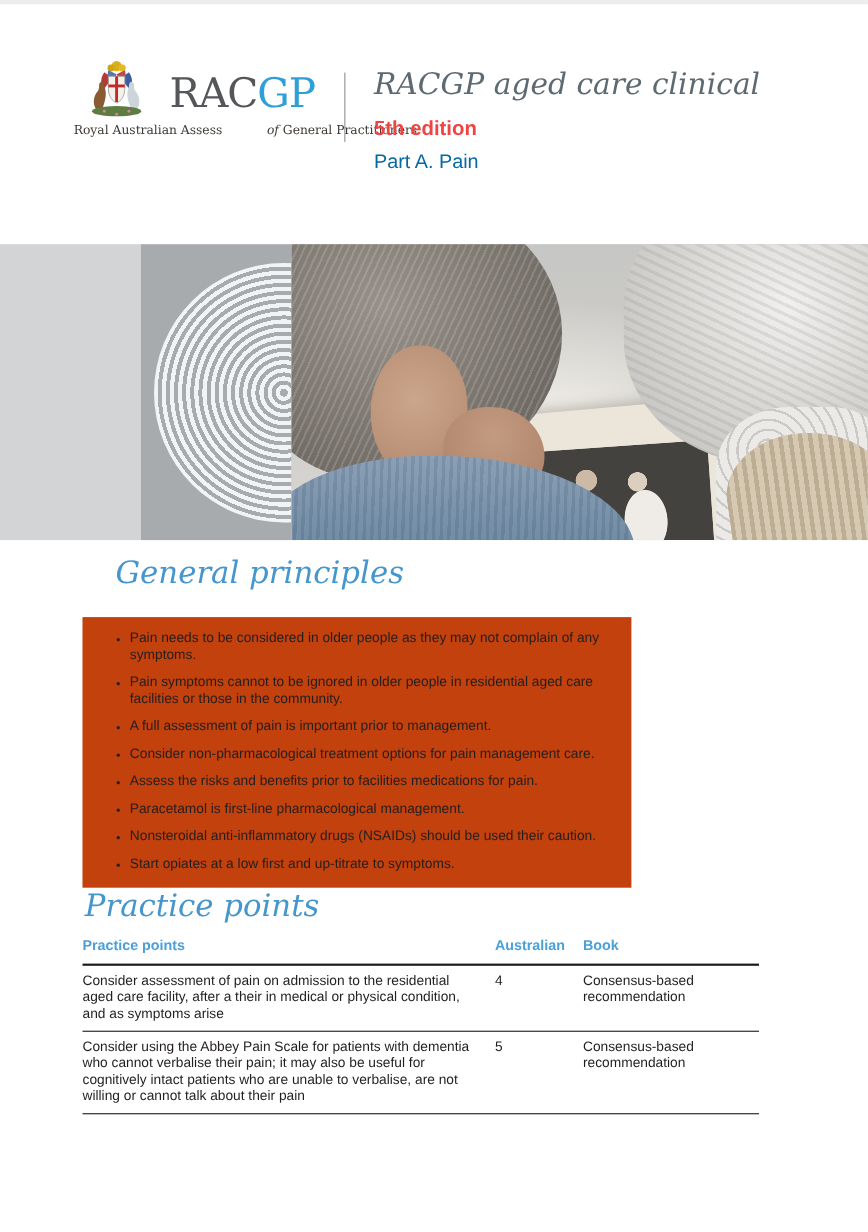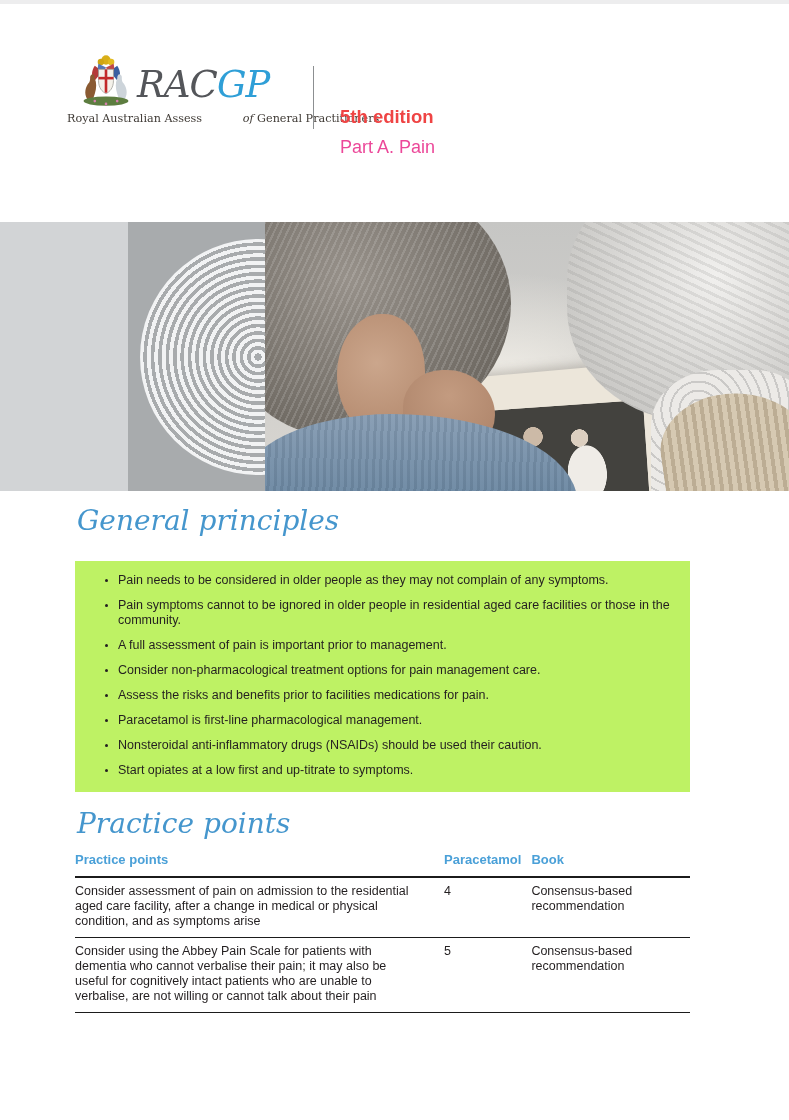--- a/index.html
+++ b/index.html
@@ -5,30 +5,30 @@
   * { margin:0; padding:0; box-sizing:border-box; }
   html,body { background:#ffffff; }
   body { font-family:"Liberation Sans", sans-serif; color:#231f20; }
   .page {
     position:relative; width:789px; height:1120px; margin:0 auto;
     background:#ffffff; overflow:hidden; border-top:4px solid #ededee;
   }
 
   
   .crest { position:absolute; left:78px; top:49px; }
-  .acronym { position:absolute; left:137px; top:62px; font-family:"DejaVu Serif", serif; font-size:37px; line-height:1; letter-spacing:-1px;font-style:italic; }
+  .acronym { position:absolute; left:154px; top:62px; font-family:"DejaVu Serif", serif; font-size:37px; line-height:1; letter-spacing:-1px; }
   .acronym .rac { color:#54565a; }
   .acronym .gp  { color:#2f9fd7; }
   .tagline { position:absolute; left:67px; top:108px; width:260px; font-family:"DejaVu Serif", serif; font-size:11.2px; color:#3f3a35; white-space:nowrap; }
   .tagline em { font-style:italic;margin-left:37px; }
   .header-divider { position:absolute; left:313px; top:62px; width:1px; height:63px; background:#8c8f91; }
   .title-block { position:absolute; left:340px; top:55px; width:420px; }
   .doc-title { font-family:"DejaVu Serif", serif; font-style:italic; font-weight:normal; font-size:27px; line-height:36px; color:#5e6a72; }
   .edition { margin-top:11px; font-size:18.5px; font-weight:bold; color:#ef4444; }
-  .part { margin-top:9px; font-size:18px; color:#ec4899; }
+  .part { margin-top:9px; font-size:18px; color:#0369a1; }
 
   
   .hero { position:absolute; left:0; top:218px; width:789px; height:269px; }
   .hero .strip-light { position:absolute; left:0; top:0; width:128px; height:100%; background:#d2d4d6; }
   .hero .strip-dark { position:absolute; left:128px; top:0; width:137px; height:100%; background:#a8abad; overflow:hidden; }
   .ripples {
     position:absolute; right:7px; top:50%; width:236px; height:236px;
     transform:translate(50%,-50%); border-radius:50%;
     background:repeating-radial-gradient(circle, #a8abad 0 3.6px, #f2f3f4 3.6px 7.4px);
   }
@@ -70,24 +70,24 @@
   .woman-scarf { left:386px; top:148px; width:158px; height:132px; border-radius:42% 34% 0 0;
     background:
       repeating-radial-gradient(circle at 30% 30%, rgba(140,140,140,.35) 0 2px, transparent 2px 9px),
       #eceae7; }
   .knit { right:-22px; bottom:-18px; width:150px; height:116px; border-radius:45% 55% 0 0; transform:rotate(-8deg);
     background:repeating-linear-gradient(90deg, rgba(120,100,70,.28) 0 4px, transparent 4px 9px), #d6c9b2; }
 
   
   .section-heading { position:absolute; left:77px; font-family:"DejaVu Serif", serif; font-style:italic;
     font-weight:normal; font-size:28px; color:#4596cd; }
-  #h-general  { top:500px; }
+  #h-general  { top:500px;margin-left:28px; }
   #h-practice { top:803px; }
 
-  .callout { position:absolute; left:75px; top:557px; width:615px; background:#bef264; padding:12px 20px 4px 12px; }
+  .callout { position:absolute; left:75px; top:557px; width:499px; background:#c2410c; padding:12px 20px 4px 12px; }
   .callout ul { list-style:disc; padding-left:31px; }
   .callout li { font-size:12.5px; line-height:15px; margin-bottom:10px; color:#231f20; }
   .callout li::marker { color:#231f20; font-size:10px; }
 
   .pp-table { position:absolute; left:75px; top:848px; width:615px; border-collapse:collapse; }
   .pp-table th { text-align:left; font-size:13px; font-weight:bold; color:#4aa0d8;
     padding:0 10px 9px 0; border-bottom:2px solid #1b1b1b; }
   .pp-table td { vertical-align:top; font-size:12.5px; line-height:15px; color:#231f20;
     padding:6px 22px 8px 0; border-bottom:1.5px solid #1b1b1b; }
   .pp-table .col-point { width:375px; }
@@ -120,21 +120,21 @@
     <circle cx="42" cy="50" r="1.4" fill="#d77fae"></circle>
   </svg>
 
   <div class="acronym"><span class="rac">RAC</span><span class="gp">GP</span></div>
 
   <div class="tagline"><span>Royal Australian Assess </span><em>of</em><span> General Practitioners</span></div>
 
   <div class="header-divider"></div>
 
   <div class="title-block">
-    <h1 class="doc-title"><br></h1>
+    <h1 class="doc-title"><span>RACGP aged care clinical</span><br></h1>
     <div class="edition">5th edition</div>
     <div class="part">Part A. Pain</div>
   </div>
 
   <div class="hero">
     <div class="strip-light"></div>
     <div class="strip-dark">
       <div class="ripples"></div>
     </div>
     <div class="photo">
@@ -168,27 +168,27 @@
       <li>Start opiates at a low first and up-titrate to symptoms.</li>
     </ul>
   </div>
 
   <h2 class="section-heading" id="h-practice">Practice points</h2>
 
   <table class="pp-table">
     <thead>
       <tr>
         <th class="col-point">Practice points</th>
-        <th class="col-refs">Paracetamol</th>
+        <th class="col-refs">Australian</th>
         <th class="col-grade">Book</th>
       </tr>
     </thead>
     <tbody>
       <tr>
-        <td>Consider assessment of pain on admission to the residential aged care facility, after a change in medical or physical condition, and as symptoms arise</td>
+        <td>Consider assessment of pain on admission to the residential aged care facility, after a their in medical or physical condition, and as symptoms arise</td>
         <td class="refs">4</td>
         <td class="grade">Consensus-based recommendation</td>
       </tr>
       <tr>
         <td>Consider using the Abbey Pain Scale for patients with dementia who cannot verbalise their pain; it may also be useful for cognitively intact patients who are unable to verbalise, are not willing or cannot talk about their pain</td>
         <td class="refs">5</td>
         <td class="grade">Consensus-based recommendation</td>
       </tr>
     </tbody>
   </table>

